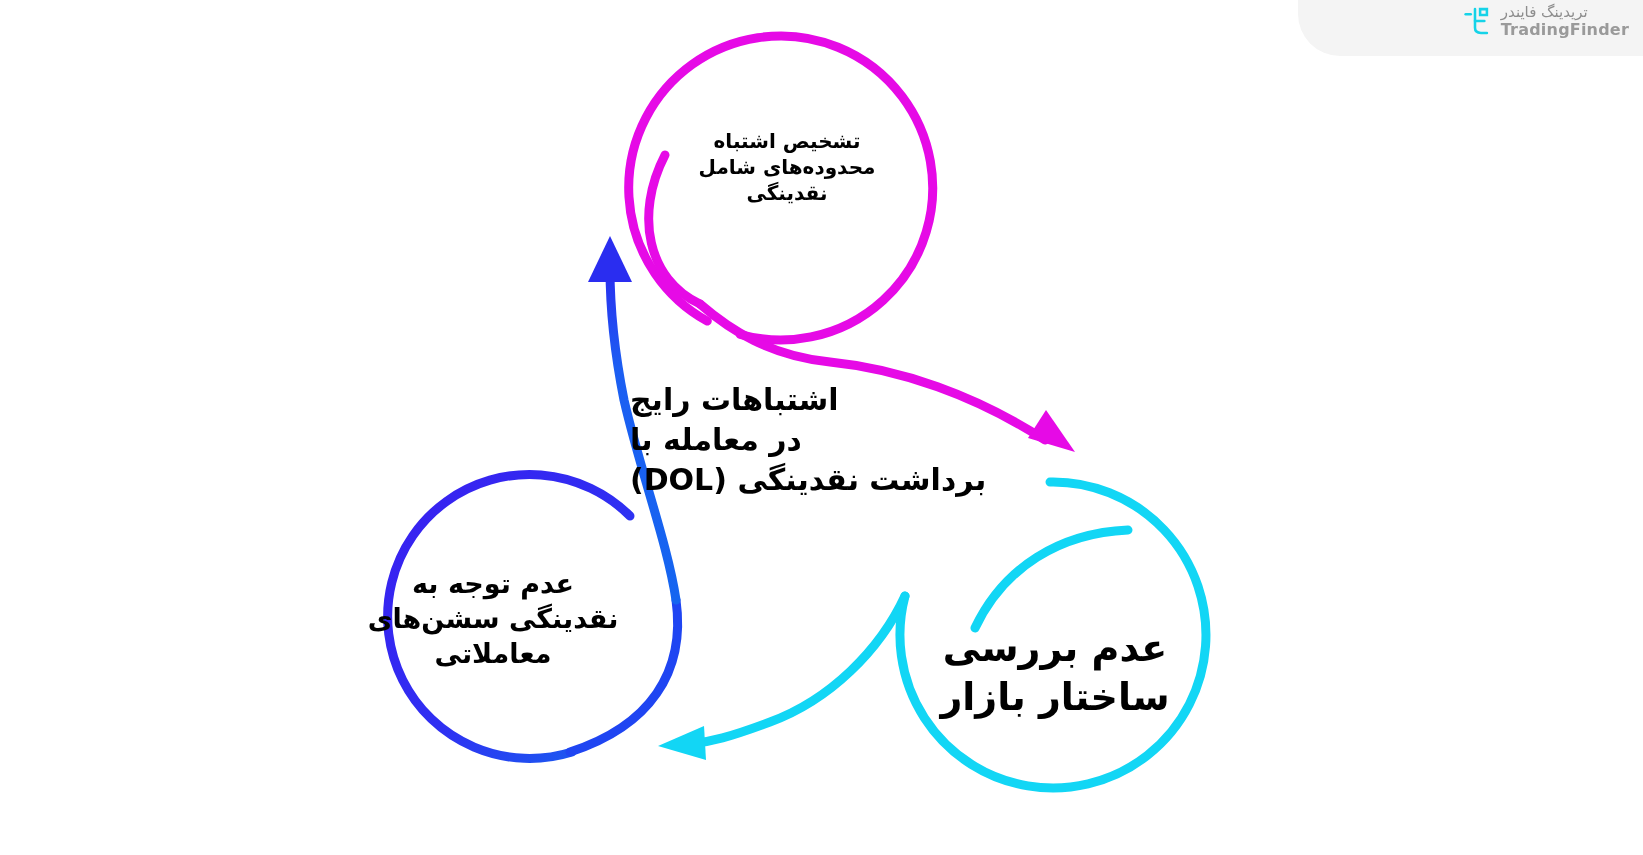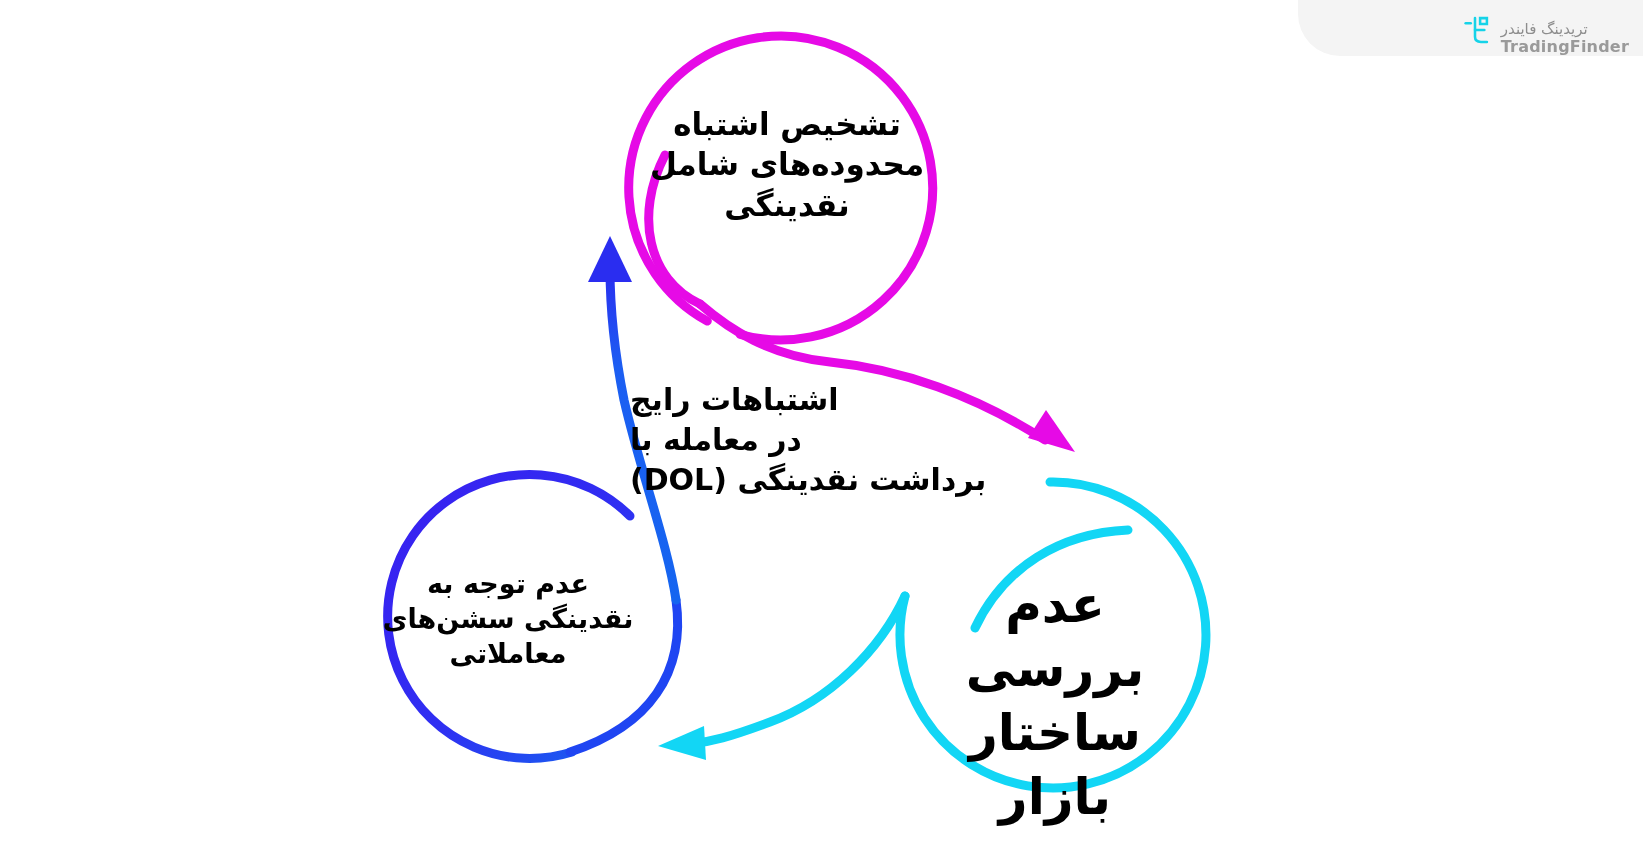--- a/index.html
+++ b/index.html
@@ -39,38 +39,38 @@
     color: #000000;
     font-weight: 700;
     line-height: 1.30;
     direction: rtl;
     white-space: pre-line;
     font-family: "DejaVu Sans", "Liberation Sans", sans-serif;
   }
 
   #text-magenta {
     left: 637px;
-    top: 104px;
+    top: 128px;
     width: 300px;
-    font-size: 31px;
+    font-size: 20px;
   }
 
   #text-blue {
-    left: 372px;
+    left: 357px;
     top: 566px;
     width: 272px;
     font-size: 27px;
     text-align: center;
   }
 
   #text-cyan {
     left: 910px;
-    top: 573px;
+    top: 624px;
     width: 290px;
-    font-size: 50px;
+    font-size: 38px;
     line-height: 1.28;
   }
 
   #text-center {
     position: absolute;
     left: 630px;
     top: 380px;
     width: 360px;
     text-align: left;
     color: #000000;
@@ -112,21 +112,20 @@
     flex-direction: column;
     align-items: flex-end;
     line-height: 1.12;
   }
   #logo-fa {
     font-size: 15px;
     color: #8d8d8d;
     direction: rtl;
     letter-spacing: .2px;
     font-family: "DejaVu Sans", "Liberation Sans", sans-serif;
-    margin-top: 17px;
   }
   #logo-en {
     font-size: 16px;
     color: #9a9a9a;
     direction: ltr;
     letter-spacing: .2px;
     font-family: "DejaVu Sans", "Liberation Sans", sans-serif;
     font-weight: bold;
   }
 </style>

